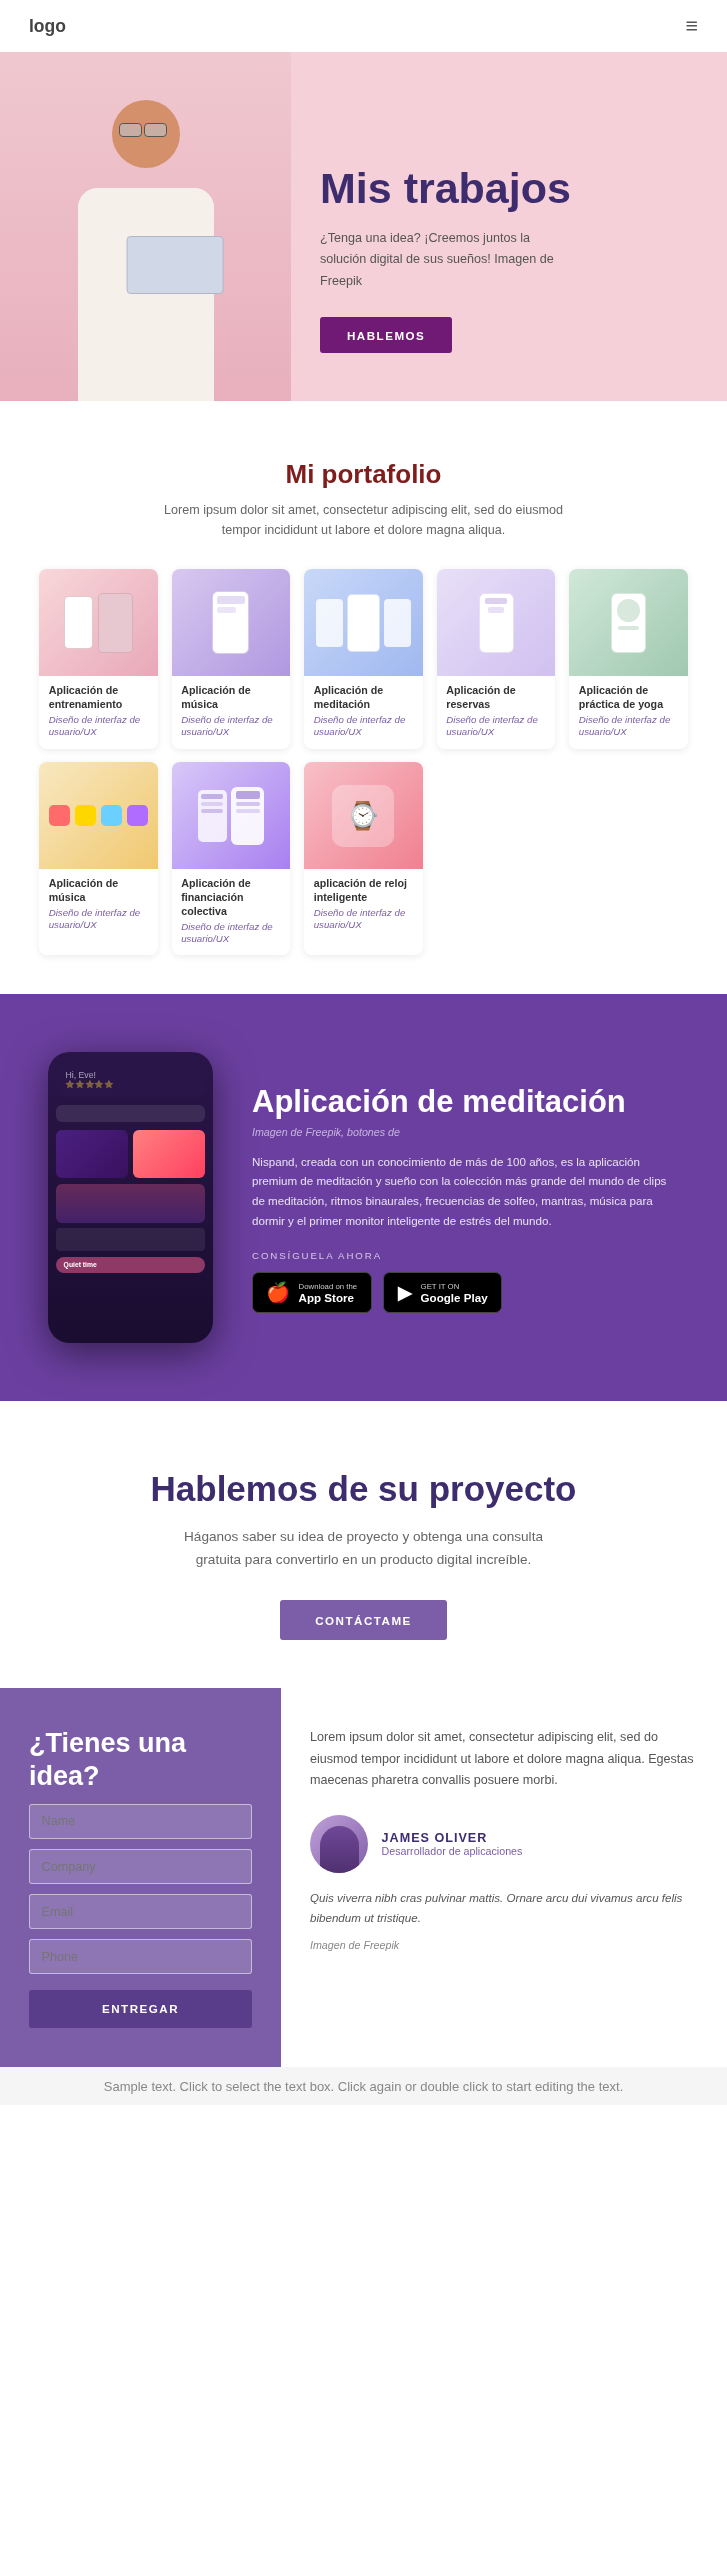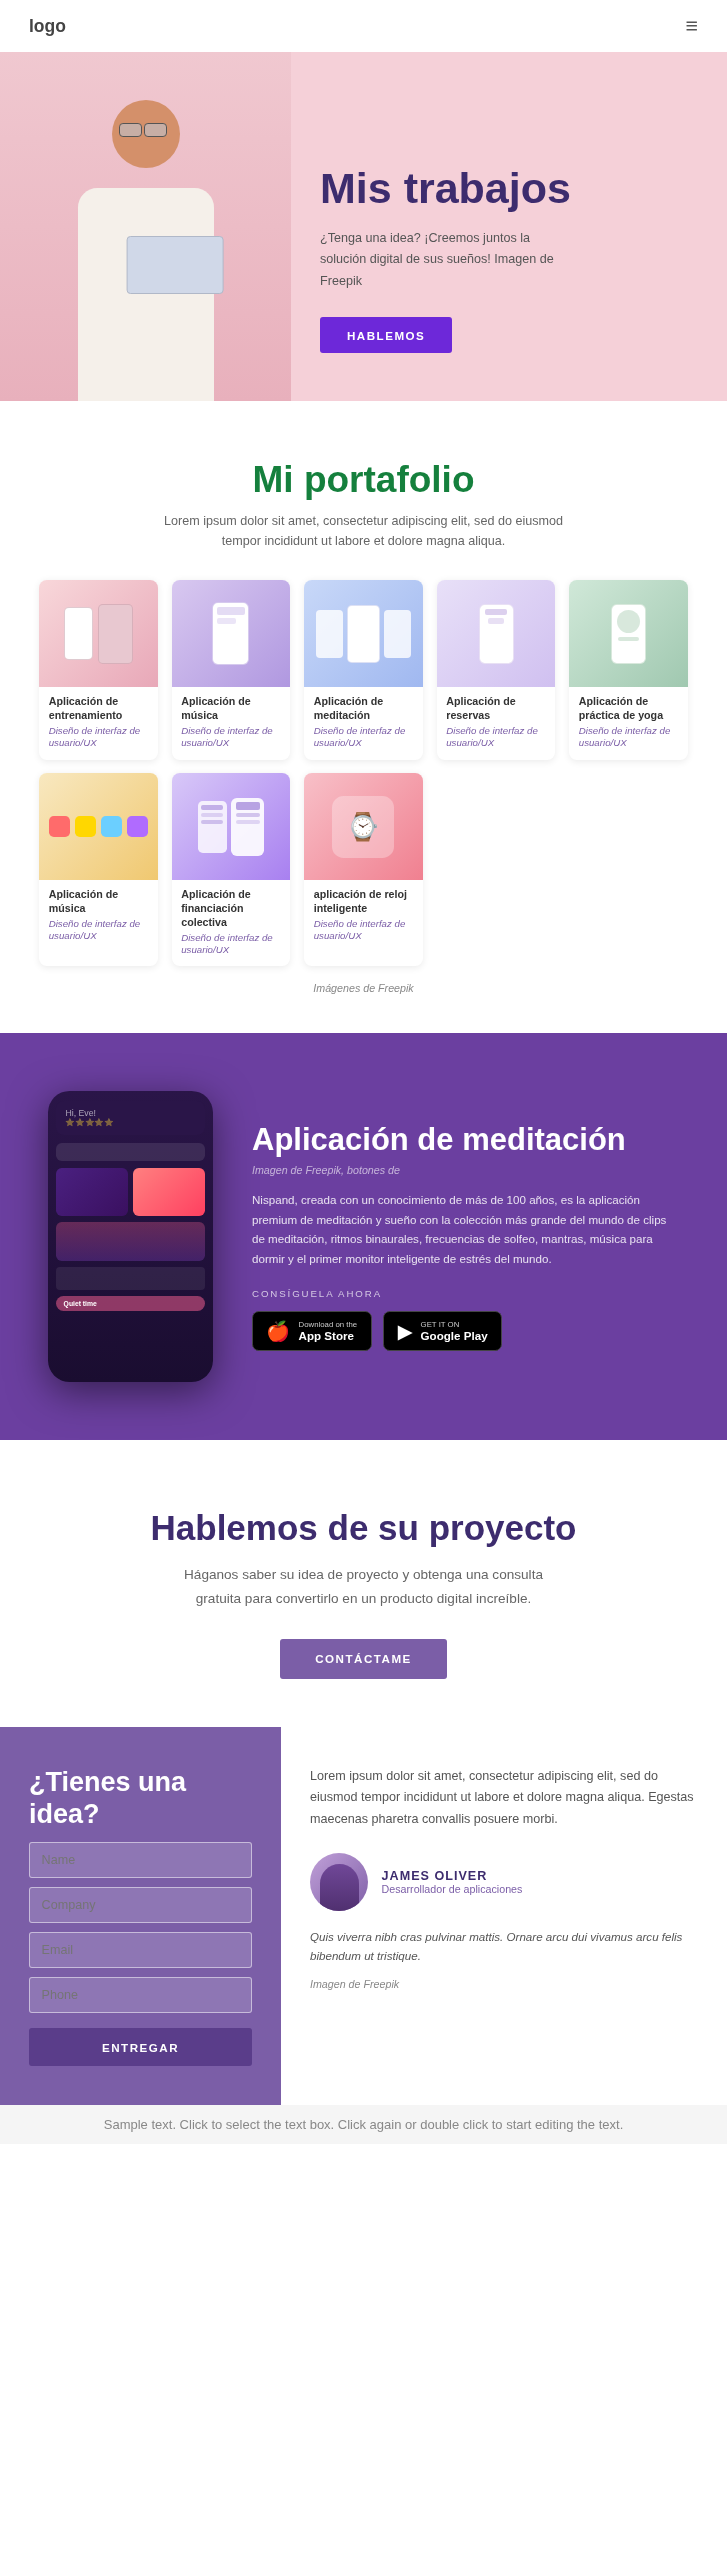--- a/index.html
+++ b/index.html
@@ -32,26 +32,26 @@
       </div>
 
       <div style="width:136px;height:213px;background:#f5f0ea;border-radius:19.4px 19.4px 0 0;position:absolute;bottom:0;left:50%;transform:translateX(-50%);"></div>
 
       <div style="width:97px;height:58px;background:#d0d8e8;border-radius:3.9px;position:absolute;bottom:107px;left:50%;transform:translateX(-20%);border:1.9px solid #b0b8c8;"></div>
     </div>
   </div>
   <div style="flex:1;padding:48px 39px 48px 29px;">
     <h1 style="font-size:43px;font-weight:900;color:#3d2c6e;line-height:1.1;margin-bottom:15.5px;">Mis trabajos</h1>
     <p style="font-size:12.6px;color:#555;line-height:1.7;margin-bottom:25px;max-width:252px;">¿Tenga una idea? ¡Creemos juntos la solución digital de sus sueños! Imagen de Freepik</p>
-    <button style="background:#6d28d9;color:#fff;border:none;padding:11.6px 27px;font-size:11.6px;font-weight:700;letter-spacing:1.5px;cursor:pointer;border-radius:2.9px;">HABLEMOS</button>
+    <button style="background:#701a75;color:#fff;border:none;padding:11.6px 27px;font-size:11.6px;font-weight:700;letter-spacing:1.5px;cursor:pointer;border-radius:2.9px;">HABLEMOS</button>
   </div>
 </section>
 
 <section style="background:#fff;padding:58px 39px 39px;">
-  <h2 style="font-size:37px;font-weight:800;color:#15803d;text-align:center;margin-bottom:9.7px;">Mi portafolio</h2>
+  <h2 style="font-size:26px;font-weight:800;color:#7f1d1d;text-align:center;margin-bottom:9.7px;">Mi portafolio</h2>
   <p style="font-size:12.6px;color:#666;text-align:center;max-width:427px;margin:0 auto 29px;line-height:1.6;">Lorem ipsum dolor sit amet, consectetur adipiscing elit, sed do eiusmod tempor incididunt ut labore et dolore magna aliqua.</p>
 
   <div style="display:grid;grid-template-columns:repeat(5,1fr);gap:13.6px;">
 
     <div style="background:#fff;border-radius:7.8px;overflow:hidden;box-shadow:0 1.9px 7.8px rgba(0,0,0,0.08);cursor:pointer;">
       <div style="width:100%;height:107px;background:linear-gradient(135deg,#f8d7da 0%,#e8a8b8 100%);display:flex;align-items:center;justify-content:center;gap:5.8px;">
         <div style="width:29px;height:53px;background:#fff;border-radius:4.8px;border:1.9px solid rgba(150,80,100,0.3);"></div>
         <div style="width:35px;height:60px;background:#e8c8d0;border-radius:4.8px;border:1.9px solid rgba(150,80,100,0.2);"></div>
       </div>
       <div style="padding:7.8px 9.7px 9.7px;">
@@ -148,21 +148,20 @@
         <div style="width:62px;height:62px;background:rgba(255,255,255,0.3);border-radius:11.6px;display:flex;align-items:center;justify-content:center;font-size:27px;">⌚</div>
       </div>
       <div style="padding:7.8px 9.7px 9.7px;">
         <div style="font-size:10.7px;font-weight:600;color:#333;line-height:1.3;margin-bottom:1.9px;">aplicación de reloj inteligente</div>
         <div style="font-size:9.7px;color:#7b5ea7;font-style:italic;line-height:1.3;">Diseño de interfaz de usuario/UX</div>
       </div>
     </div>
 
   </div>
 
-  <p style="text-align:center;margin-top:15.5px;font-size:10.7px;color:#888;font-style:italic;">Imágenes de Freepik</p>
 </section>
 
 <section style="background:#6b3fa0;display:flex;align-items:center;padding:58px 48px;gap:39px;min-height:407px;">
   <div style="width:165px;flex-shrink:0;background:linear-gradient(180deg,#2a1548 0%,#1a0d30 100%);border-radius:21.3px;height:291px;display:flex;flex-direction:column;align-items:center;justify-content:flex-start;box-shadow:0 9.7px 39px rgba(0,0,0,0.5);overflow:hidden;padding:9.7px 7.8px;">
 
     <div style="width:100%;background:#2a1548;border-radius:7.8px;padding:7.8px 9.7px;margin-bottom:7.8px;">
       <div style="font-size:8.7px;color:rgba(255,255,255,0.6);">Hi, Eve!</div>
       <div style="font-size:7.8px;color:rgba(255,255,255,0.4);">⭐⭐⭐⭐⭐</div>
     </div>
 

